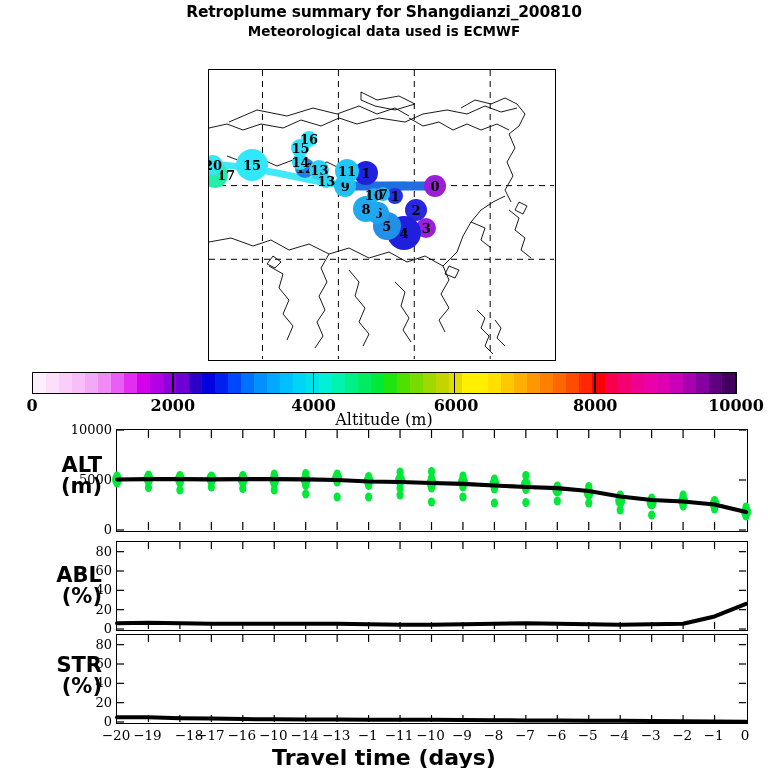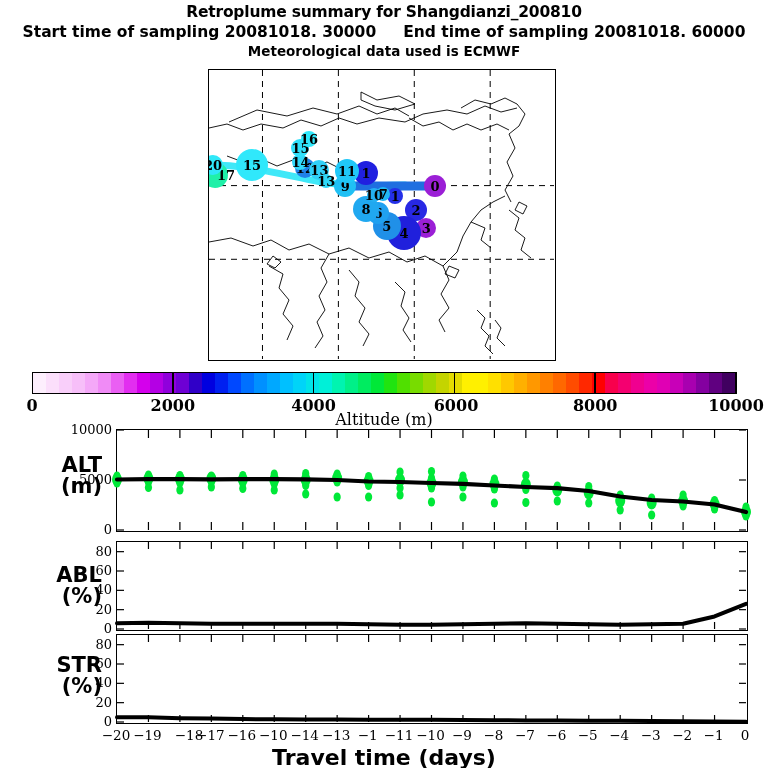--- a/index.html
+++ b/index.html
@@ -45,21 +45,20 @@
   .xtick{position:absolute;transform:translateX(-50%);
          font-family:"DejaVu Serif","Liberation Serif",serif;font-size:13.5px;}
   #xaxis-title{position:absolute;left:0;top:745px;width:768px;text-align:center;
                font-weight:bold;font-size:22px;}
 </style>
 </head>
 <body>
 
 <div class="title-block">
   <div class="t-main">Retroplume summary for Shangdianzi_200810</div>
-  <div class="t-times">Start time of sampling 20081018. 30000     End time of sampling 20081018. 60000</div>
   <div class="t-met">Meteorological data used is ECMWF</div>
 </div>
 
 <div id="map-panel">
   <svg id="map-svg" width="345" height="289" viewBox="0 0 345 289">
     <g id="coastlines" fill="none" stroke="#000" stroke-width="0.9">
       <path d="M20,52 L48,40 L78,46 L104,38 L128,44 L150,36 L168,44 L186,38 L200,46"></path>
       <path d="M152,22 L168,30 L190,26 L206,34 L186,40 L166,36 L152,30 Z"></path>
       <path d="M0,58 L18,54 L34,60 L52,54 L74,58 L92,50 L112,56 L130,48 L148,54
                L170,48 L196,52 L214,44 L238,40 L258,44 L276,36 L292,42 L308,38"></path>

